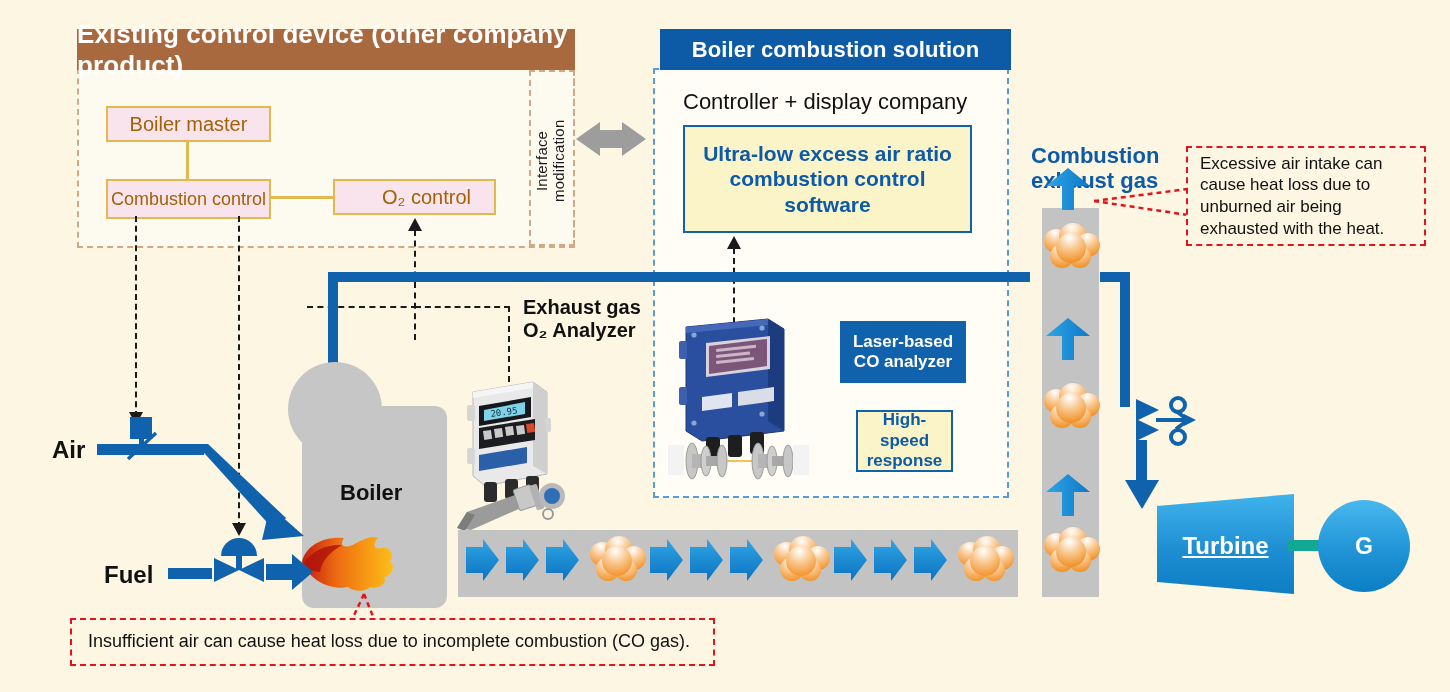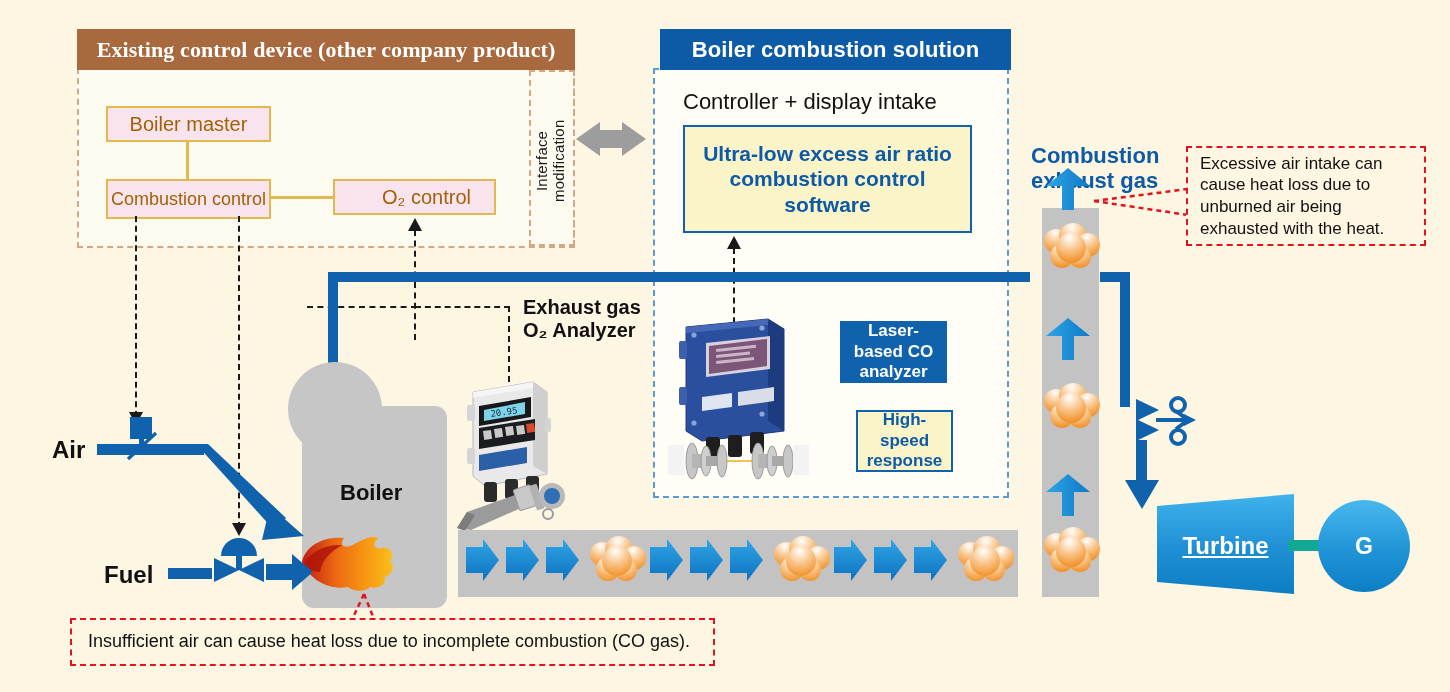--- a/index.html
+++ b/index.html
@@ -138,21 +138,21 @@
 
   svg { display: block; overflow: visible; }
 </style>
 </head>
 <body>
 
 <div id="stage">
 
   <div class="panel-body-brown" style="left:77px; top:68px; width:498px; height:180px;"></div>
 
-  <div class="panel-header hdr-brown" style="left:77px; top:29px; width:498px; height:41px; font-size:22px;font-family:Liberation Serif, serif;">
+  <div class="panel-header hdr-brown" style="left:77px; top:29px; width:498px; height:41px; font-size:26px;">
     <span>Existing control device (other company product)</span>
   </div>
 
   <div class="iface-box" style="left:529px; top:70px; width:46px; height:176px;"></div>
   <div class="iface-label" style="left:534px; top:98px; width:38px; height:125px;">Interface
 modification</div>
 
   <div class="goldline" style="left:186px; top:133px; width:3px; height:48px;"></div>
   <div class="goldline" style="left:268px; top:196px; width:66px; height:3px;"></div>
 
@@ -171,27 +171,27 @@
       <path d="M26 14 L26 22 L48 22 L48 14 L72 31 L48 48 L48 40 L26 40 L26 48 L2 31 Z" fill="#9d9d9d"></path>
     </svg>
   </div>
 
   <div class="panel-body-blue" style="left:653px; top:68px; width:356px; height:430px;"></div>
 
   <div class="panel-header hdr-blue" style="left:653px; top:29px; width:351px; height:41px; font-size:22px;margin-left:7px;">
     <span>Boiler combustion solution</span>
   </div>
 
-  <div class="plain-text" style="left:683px; top:89px; font-size:22px;">Controller + display intake</div>
+  <div class="plain-text" style="left:683px; top:89px; font-size:22px;">Controller + display company</div>
 
   <div class="yellowbox" style="left:683px; top:125px; width:289px; height:108px; font-size:21px; padding:0 14px;">
     <span>Ultra-low excess air ratio combustion control software</span>
   </div>
 
-  <div class="bluebox" style="left:840px; top:321px; width:107px; height:62px; font-size:17px; padding:0 6px;">
+  <div class="bluebox" style="left:840px; top:321px; width:126px; height:62px; font-size:17px; padding:0 6px;">
     <span>Laser-based CO analyzer</span>
   </div>
 
   <div class="yellowbox" style="left:856px; top:410px; width:97px; height:62px; font-size:17px; padding:0 5px;">
     <span>High-speed response</span>
   </div>
 
   <div class="dotline-v" style="left:733px; top:248px; height:95px;"></div>
   <div class="abs" style="left:726px; top:236px;">
     <svg width="16" height="14">

